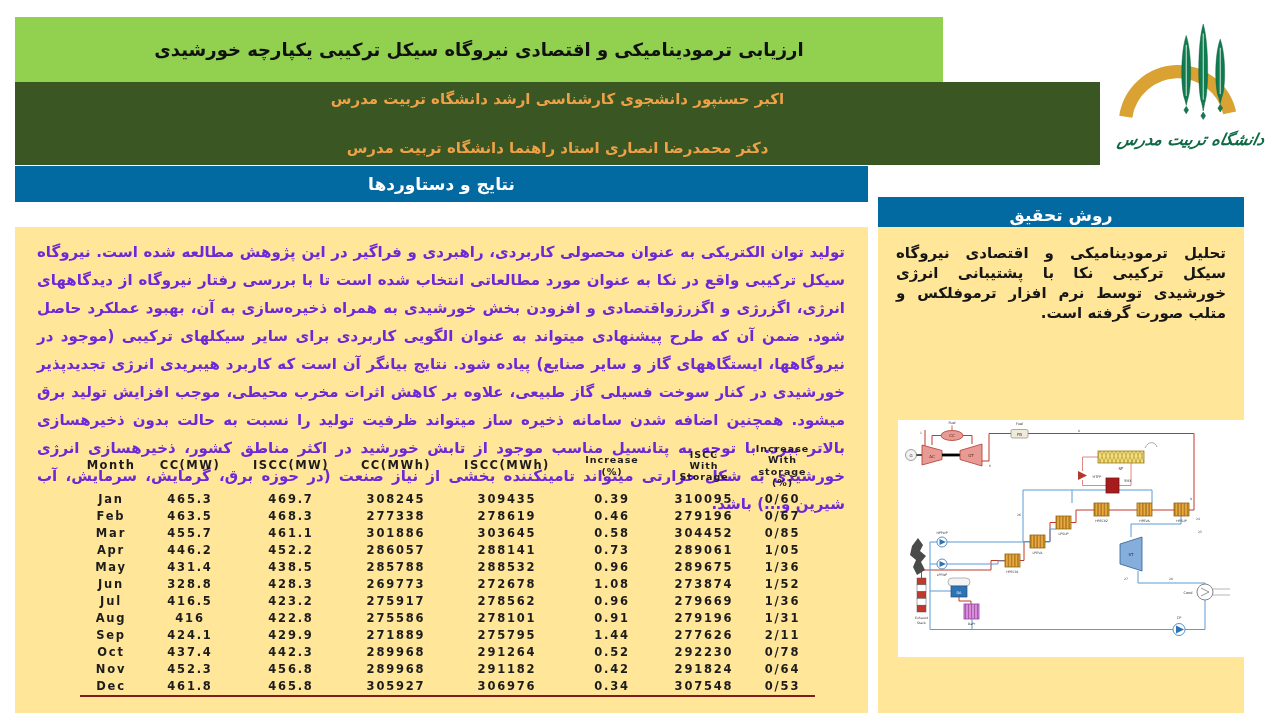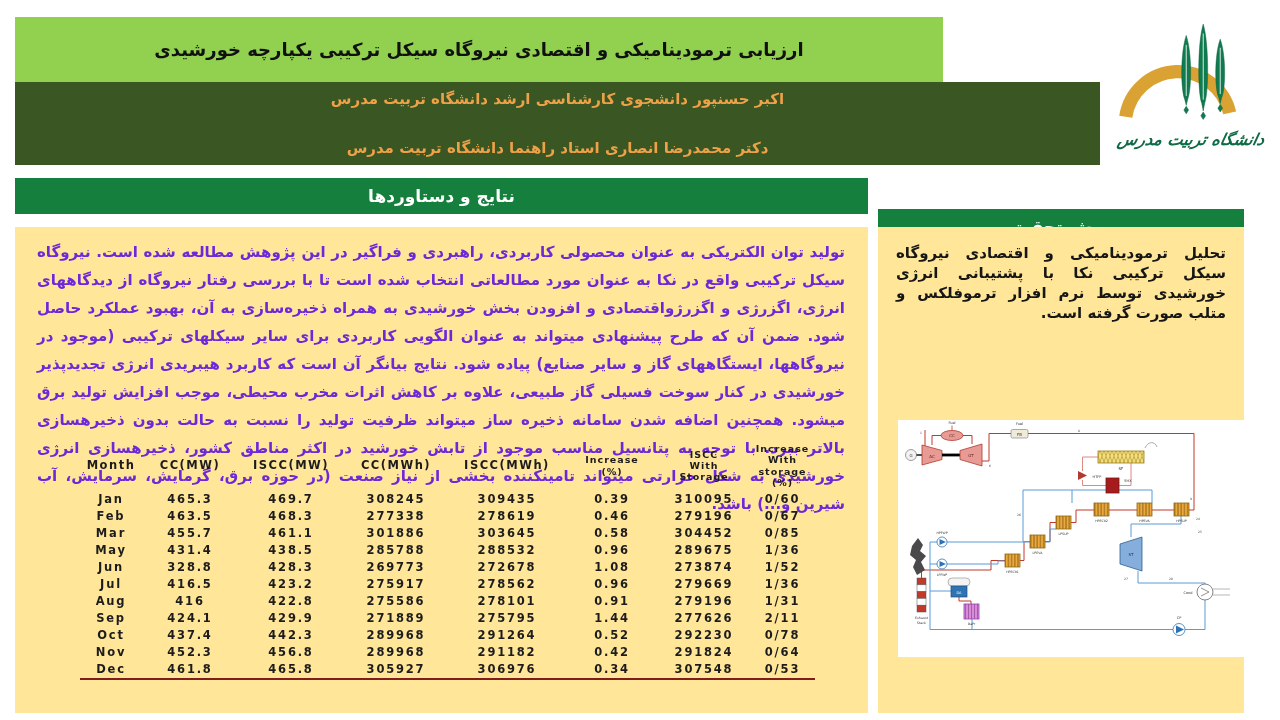--- a/index.html
+++ b/index.html
@@ -12,21 +12,21 @@
   .title-bar .t{font-size:18px;font-weight:bold;color:#111;direction:rtl;}
   .authors-band{position:absolute;left:15px;top:82px;width:1085px;height:83px;background:#3A5723;
                 display:flex;flex-direction:column;align-items:center;justify-content:center;gap:31px;}
   .authors-band .a{font-size:15px;font-weight:bold;color:#EFA148;direction:rtl;}
 
   
   .logo-wrap{position:absolute;left:1100px;top:0;width:180px;height:170px;background:#fff;
              display:flex;align-items:center;justify-content:center;}
 
   
-  .sec-head{position:absolute;top:178px;height:36px;background:#15803d;display:flex;
+  .sec-head{position:absolute;top:166px;height:36px;background:#0369a1;display:flex;
             align-items:center;justify-content:center;}
   .sec-head .h{color:#ffffff;font-weight:bold;font-size:17px;direction:rtl;}
   #results-head{left:15px;width:853px;}
   #method-head{left:878px;width:366px;margin-top:31px;}
 
   
   .panel{position:absolute;top:227px;height:486px;background:#FFE699;}
   #results-panel{left:15px;width:853px;}
   #method-panel{left:878px;width:366px;}
 
@@ -151,20 +151,30 @@
             <td>Mar</td>
             <td>455.7</td>
             <td>461.1</td>
             <td>301886</td>
             <td>303645</td>
             <td>0.58</td>
             <td>304452</td>
             <td>0/85</td>
           </tr>
           <tr>
+            <td>Apr</td>
+            <td>446.2</td>
+            <td>452.2</td>
+            <td>286057</td>
+            <td>288141</td>
+            <td>0.73</td>
+            <td>289061</td>
+            <td>1/05</td>
+          </tr>
+          <tr>
             <td>May</td>
             <td>431.4</td>
             <td>438.5</td>
             <td>285788</td>
             <td>288532</td>
             <td>0.96</td>
             <td>289675</td>
             <td>1/36</td>
           </tr>
           <tr>

